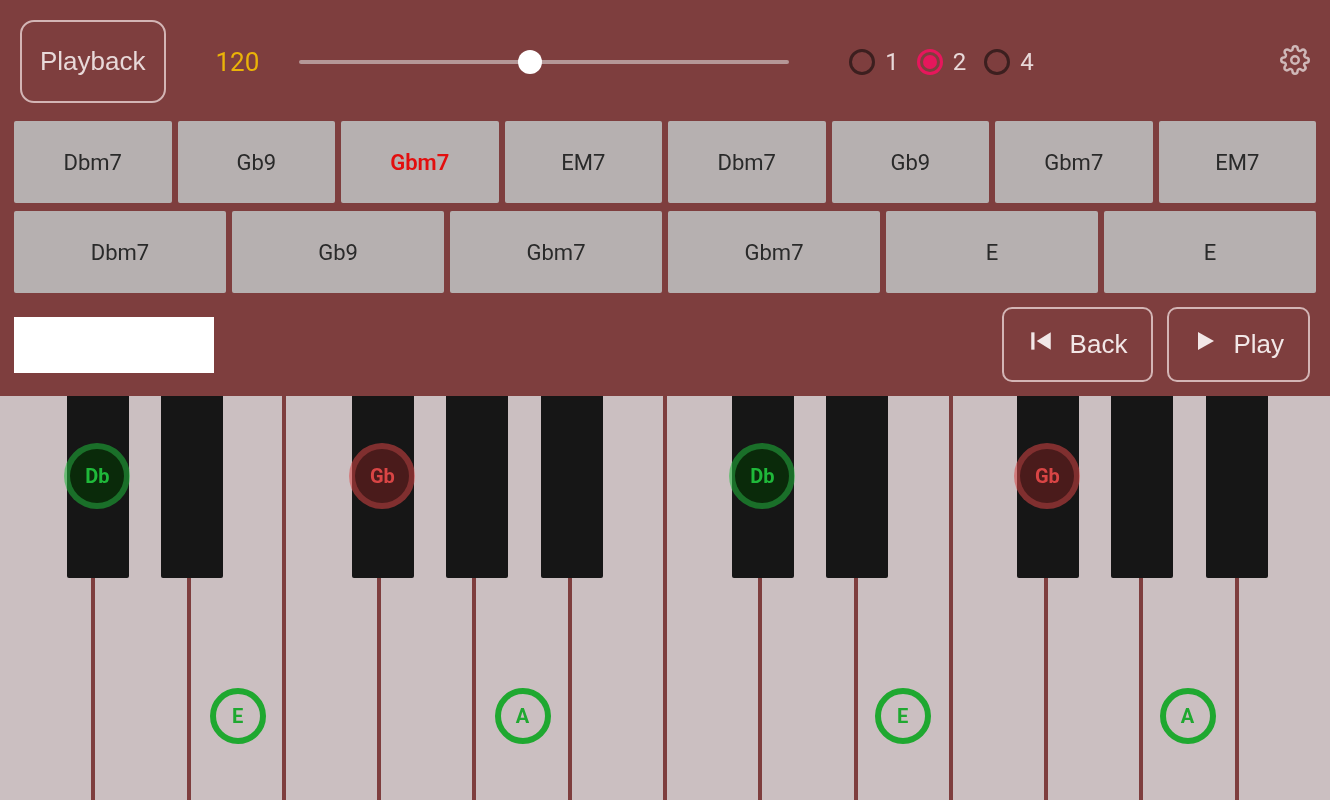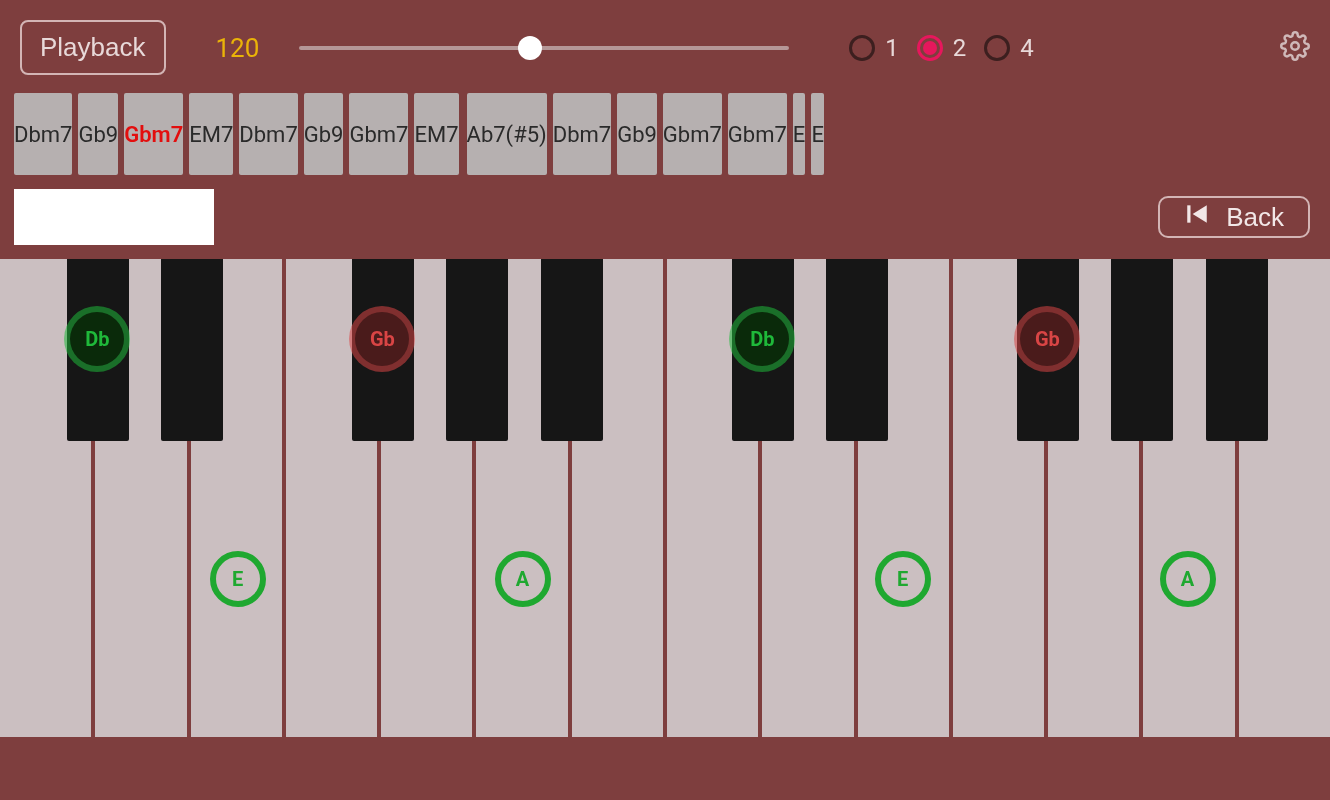--- a/index.html
+++ b/index.html
@@ -14,23 +14,23 @@
 
   
   .topbar {
     display: flex;
     align-items: center;
     padding: 20px 20px 18px 20px;
     gap: 20px;
   }
   .playback-btn {
     border: 2px solid #d3b5b5;
-    border-radius: 8px;
+    border-radius: 14px;
     color: #e8d9d9;
-    padding: 10px 18px;
+    padding: 24px 18px;
     font-size: 26px;
     font-weight: 500;
     background: transparent;
     cursor: pointer;
   }
   .tempo-val {
     color: #eab308;
     font-size: 26px;
     margin-left: 30px;
     margin-right: 20px;
@@ -99,21 +99,21 @@
   .gear-icon {
     margin-left: auto;
     color: #cfb8b8;
     cursor: pointer;
   }
 
   
   .chord-rows {
     padding: 0 14px;
     display: flex;
-    flex-direction: row;
+    flex-direction: column;
     gap: 8px;
   }
   .chord-row {
     display: flex;
     gap: 6px;
   }
   .chord-cell {
     flex: 1;
     background: #b6b0b0;
     color: #2a2a2a;
@@ -141,21 +141,21 @@
     width: 200px;
     height: 56px;
     background: #fff;
   }
   .spacer { flex: 1; }
   .ctrl-btn {
     border: 2px solid #d3b5b5;
     border-radius: 10px;
     color: #f2e7e7;
     background: transparent;
-    height: 42px;
+    height: 75px;
     padding: 0 24px;
     font-size: 26px;
     display: inline-flex;
     align-items: center;
     gap: 16px;
     cursor: pointer;
   }
 
   
   .piano {
@@ -256,41 +256,48 @@
       <div class="chord-cell">Dbm7</div>
       <div class="chord-cell">Gb9</div>
       <div class="chord-cell active">Gbm7</div>
       <div class="chord-cell">EM7</div>
       <div class="chord-cell">Dbm7</div>
       <div class="chord-cell">Gb9</div>
       <div class="chord-cell">Gbm7</div>
       <div class="chord-cell">EM7</div>
     </div>
   <div class="chord-row" id="chord-row-2">
-      <div class="chord-cell">Ab7(#5)</div>
       <div class="chord-cell">Dbm7</div>
       <div class="chord-cell">Gb9</div>
       <div class="chord-cell">Gbm7</div>
       <div class="chord-cell">Gbm7</div>
       <div class="chord-cell">E</div>
       <div class="chord-cell">E</div>
     </div>
 </div>
 
 <div class="controls-row">
   <div class="blank-box"></div>
   <div class="spacer"></div>
   <button class="ctrl-btn">
     <span>
       <svg width="26" height="26" viewBox="0 0 24 24" fill="currentColor">
         <rect x="3" y="4" width="3" height="16"></rect>
         <polygon points="21,4 8,12 21,20"></polygon>
       </svg>
     </span>
     <span>Back</span>
+  </button>
+  <button class="ctrl-btn">
+    <span>
+      <svg width="24" height="24" viewBox="0 0 24 24" fill="currentColor">
+        <polygon points="5,3 21,12 5,21"></polygon>
+      </svg>
+    </span>
+    <span>Play</span>
   </button>
 </div>
 
 <div class="piano" id="piano">
   <div class="white-keys" id="white-keys">
       <div class="white-key"></div>
       <div class="white-key"></div>
       <div class="white-key"></div>
       <div class="white-key"></div>
       <div class="white-key"></div>

